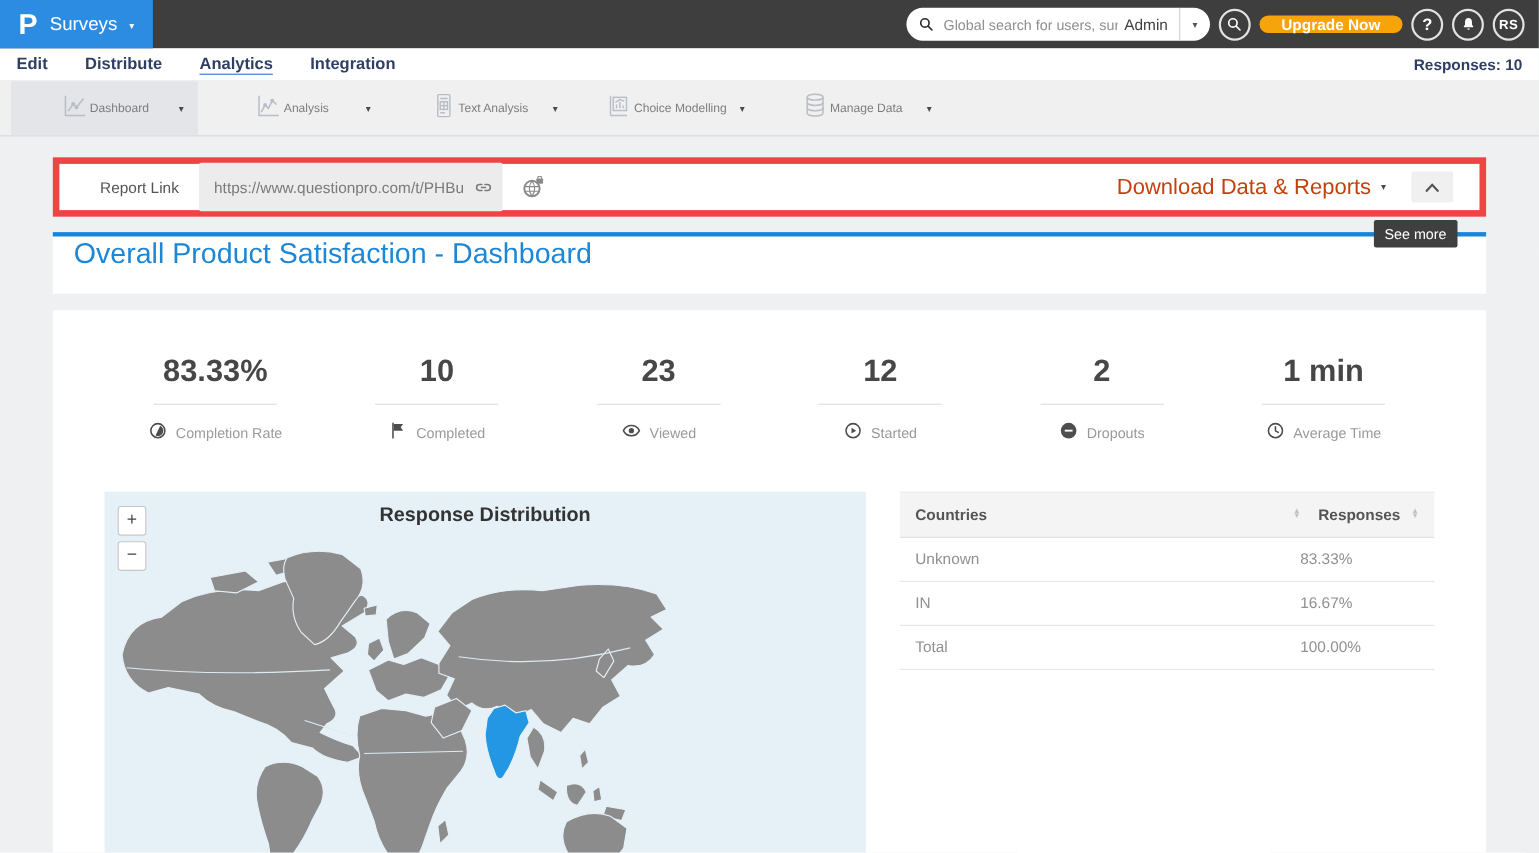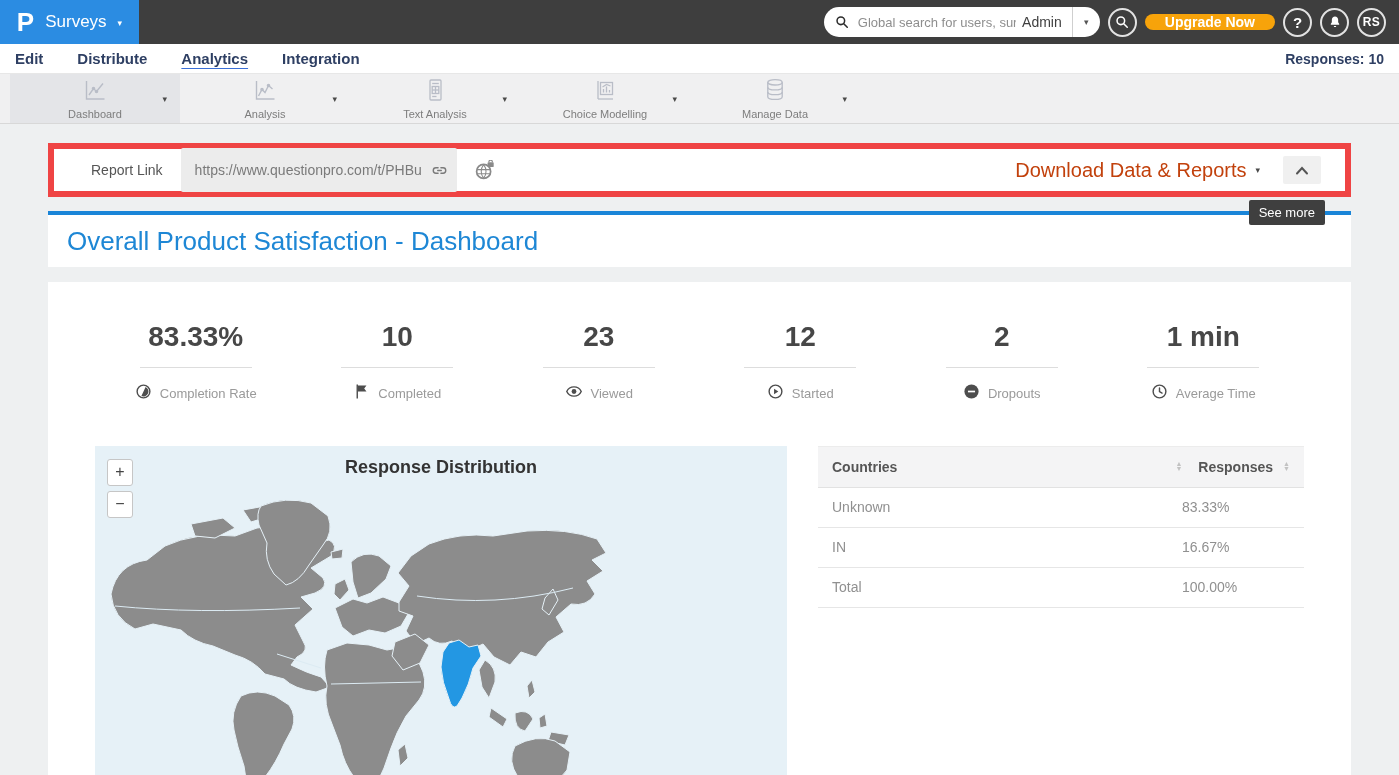--- a/index.html
+++ b/index.html
@@ -32,38 +32,38 @@
   .upgrade-btn { height:16px; border-radius:16px; background:#f7a30a; border:none; color:#fff; font-weight:bold; font-size:14px; padding:0 20px; cursor:pointer; font-family:"Liberation Sans",sans-serif; }
   
   .nav-row { height:30px; background:#fff; display:flex; align-items:center; padding:0 15px; border-bottom:1px solid #e7e7e7; }
   .nav-item { font-size:15px; font-weight:600; color:#2e3f63; margin-right:34px; cursor:pointer; }
   .nav-item.active { text-decoration:underline; text-underline-offset:4px; text-decoration-color:#3a6fd8; }
   .nav-responses { margin-left:auto; font-size:14px; font-weight:600; color:#2e3f63; }
   
   .toolbar { height:50px; background:#f0f0f1; border-bottom:1px solid #d8d8d8; display:flex; padding-left:10px; }
   .tool-cell { width:170px; display:flex; align-items:center; justify-content:center; position:relative; cursor:pointer; flex:none; }
   .tool-cell.active { background:#e4e5e8; }
-  .tool-inner { display:flex; flex-direction:column; align-items:center; gap:1px; }
+  .tool-inner { display:flex; flex-direction:row; align-items:center; gap:1px; }
   .tool-label { font-size:11px; color:#7d7d7d; white-space:nowrap; }
   .tool-caret { position:absolute; right:13px; top:50%; transform:translateY(-50%); font-size:9px; color:#4a4a4a; cursor:pointer; }
   
   .report-card { margin:19px 48px 0; background:#fff; height:54px; display:flex; align-items:center; padding:0 24px; border:6px solid #ef4444; }
   .report-label { font-size:14px; color:#555; margin:0 18px 0 13px; }
   .url-box { width:276px; height:44px; background:#ececec; border-radius:2px; display:flex; align-items:center; padding:0 9px 0 12px; }
   .url-box input { flex:1; border:none; outline:none; background:transparent; font-size:14px; color:#7a7a7a; font-family:"Liberation Sans",sans-serif; min-width:0; }
   .icon-btn { background:none; border:none; padding:0; cursor:pointer; display:flex; align-items:center; }
   .globe-btn { margin-left:17px; }
   .report-right { margin-left:auto; display:flex; align-items:center; }
   .download-label { font-size:20px; color:#c2410c; cursor:pointer; }
   .download-caret { font-size:9px; color:#4a4a4a; margin-left:9px; cursor:pointer; }
   .see-more-btn { width:38px; height:28px; background:#f0f0f0; border:none; border-radius:2px; margin-left:23px; display:flex; align-items:center; justify-content:center; cursor:pointer; }
   
   .tooltip { position:absolute; top:200px; right:74px; background:#3f3f3f; color:#fff; font-size:13px; padding:5px 10px; border-radius:2px; z-index:9; }
   
-  .title-card { margin:14px 48px 0; background:#fff; border-top:4px solid #1a85d8; height:56px; display:flex; align-items:center; padding-left:19px; }
+  .title-card { margin:14px 48px 0; background:#fff; border-top:4px solid #1a85d8; height:56px; display:flex; padding-left:19px; }
   .page-title { font-size:26px; color:#1e87d5; }
   
   .main-card { margin:15px 48px 0; background:#fff; padding:40px 47px 30px; height:530px; }
   .stats-row { display:flex; }
   .stat { flex:1; display:flex; flex-direction:column; align-items:center; }
   .stat-value { font-size:28px; font-weight:bold; color:#474747; line-height:1.1; }
   .stat-divider { width:112px; height:1px; background:#ddd; margin:14px 0 15px; }
   .stat-bottom { display:flex; align-items:center; gap:8px; }
   .stat-label { font-size:13px; color:#9a9a9a; }
   .content-row { display:flex; margin-top:42px; gap:31px; }

